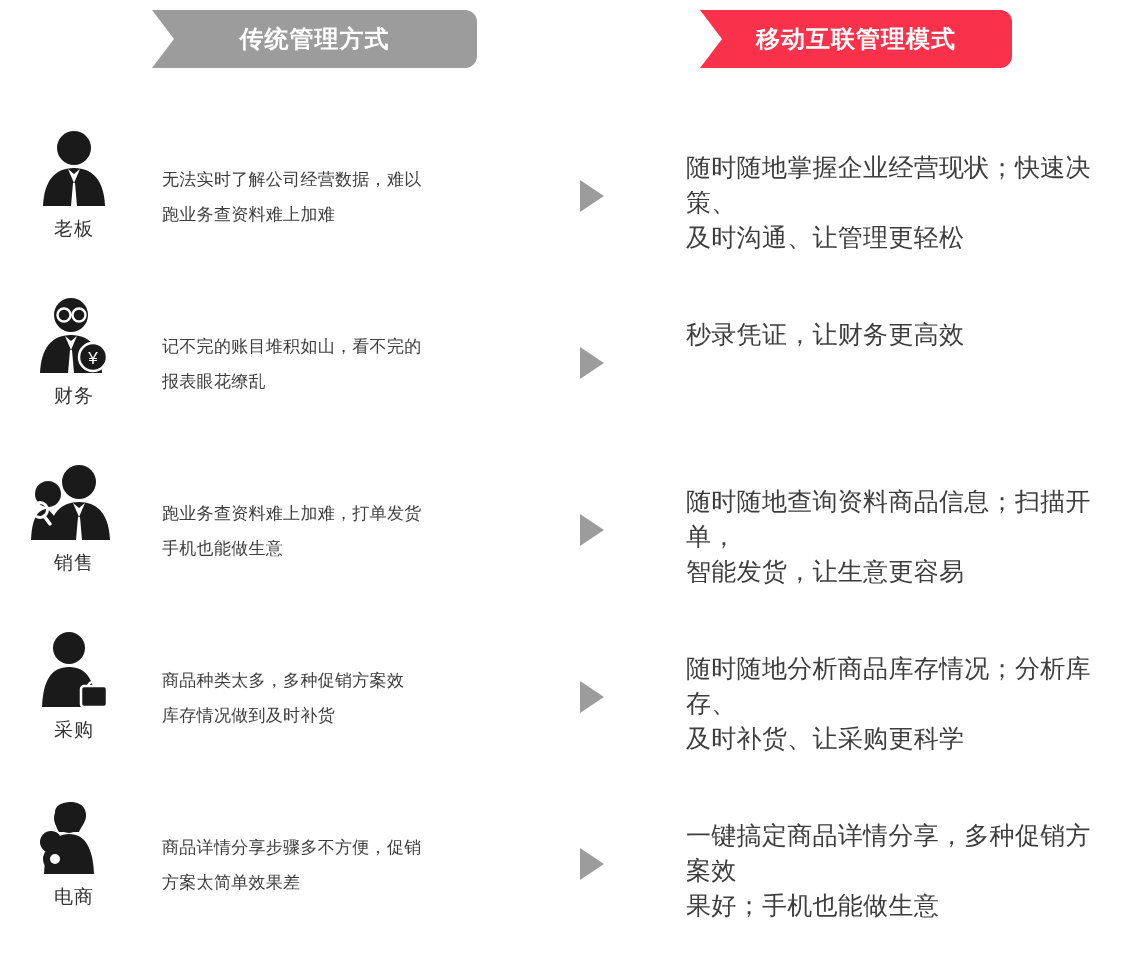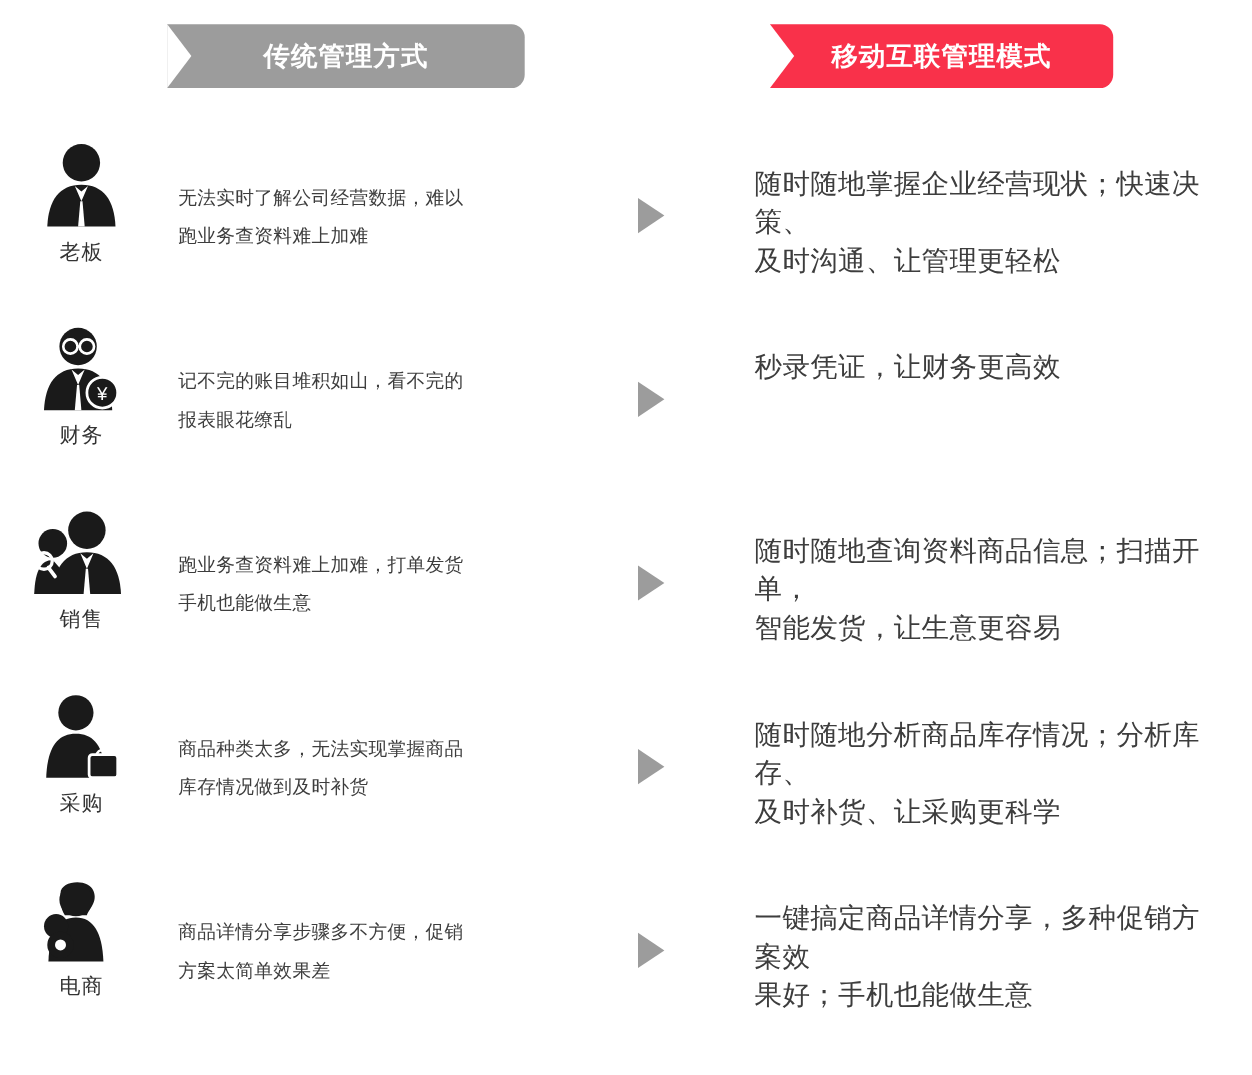--- a/index.html
+++ b/index.html
@@ -12,21 +12,21 @@
     height: 977px;
     font-family: "Liberation Sans", sans-serif;
     color: #3a3a3a;
     position: relative;
     overflow: hidden;
   }
 
   
   .banner-row {
     position: absolute;
-    top: 12px;
+    top: 0;
     left: 0;
     width: 1138px;
     height: 95px;
   }
   .banner {
     position: absolute;
     height: 58px;
     display: flex;
     align-items: center;
     justify-content: center;
@@ -246,21 +246,21 @@
         <svg width="78" height="82" viewBox="0 0 78 82">
           <circle cx="34" cy="19" r="16" fill="#1a1a1a"></circle>
           <path d="M34 38 C16 38 8 52 7 78 L61 78 C60 52 52 38 34 38 Z" fill="#1a1a1a"></path>
           <rect x="46" y="57" width="26" height="21" rx="3" fill="#1a1a1a" stroke="#ffffff" stroke-width="2.5"></rect>
           <path d="M53 58 C53 51 65 51 65 58" fill="none" stroke="#ffffff" stroke-width="2.5"></path>
         </svg>
       </div>
       <div class="role-label">采购</div>
     </div>
     <div class="pain-text">
-      <span class="line2">商品种类太多，无法实现掌握商品</span>
+      <span class="line2">商品种类太多，多种促销方案效</span>
       <span class="line2">库存情况做到及时补货</span>
     </div>
     <div class="arrow"></div>
     <div class="gain-text">
       <span class="line2">随时随地分析商品库存情况；分析库存、</span>
       <span class="line2">及时补货、让采购更科学</span>
     </div>
   </div>
 
   <div class="row">

